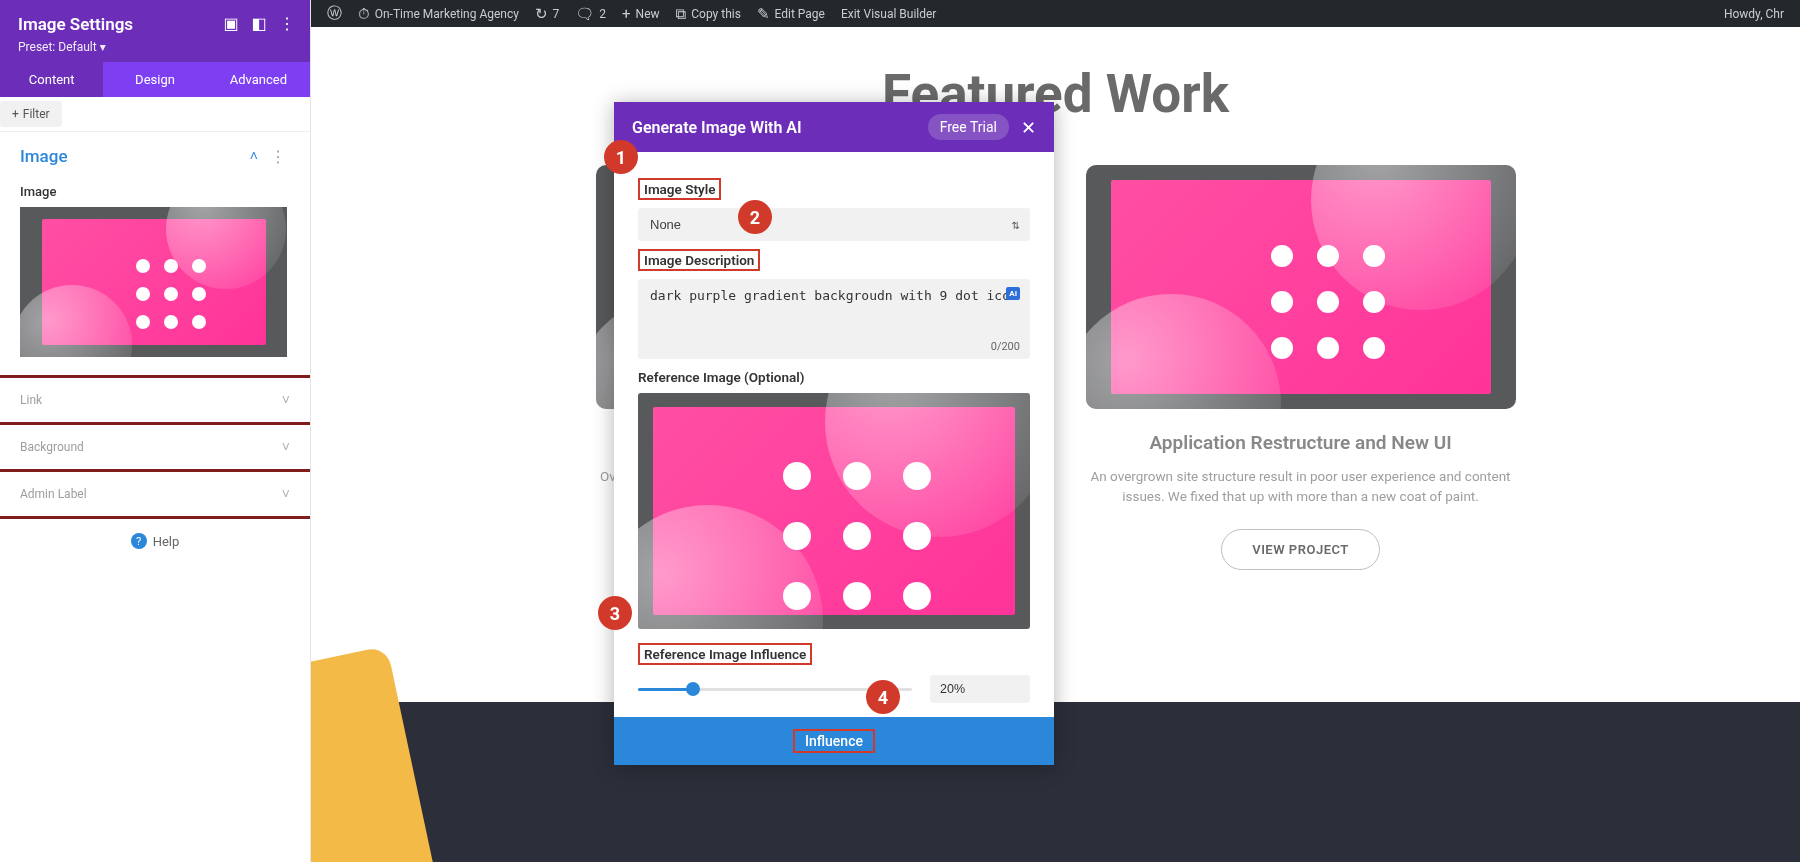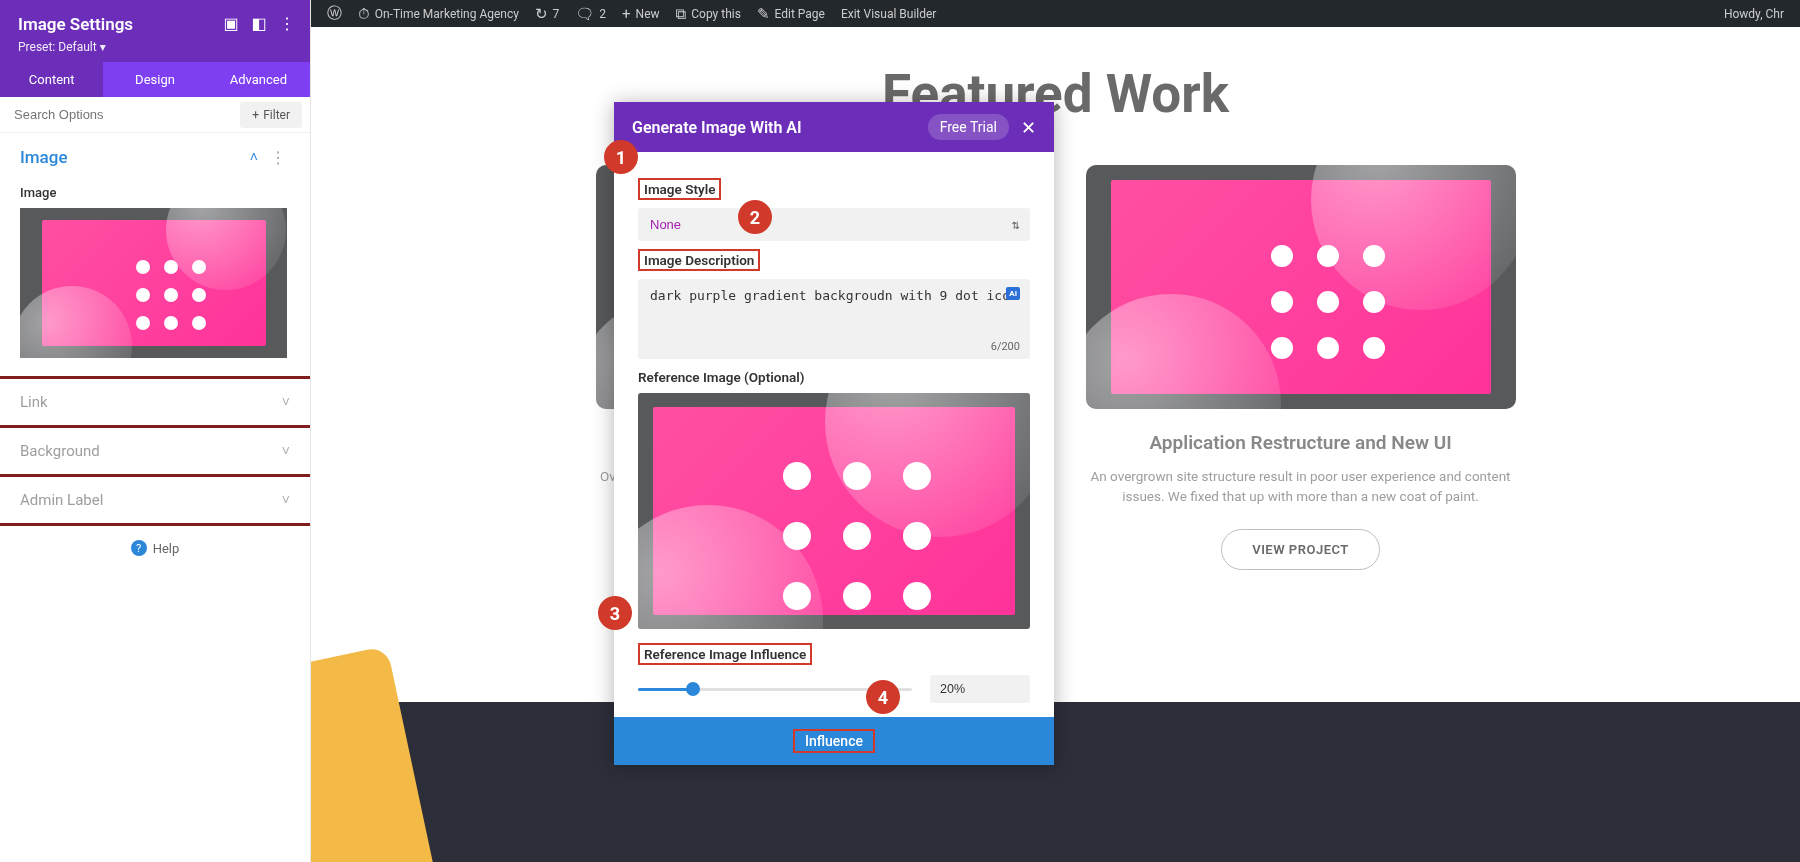--- a/index.html
+++ b/index.html
@@ -21,21 +21,21 @@
 .sb-tabs { display: flex; background: #7e3ff2; }
 .sb-tab { flex: 1; text-align: center; padding: 10px 0; font-size: 13px; color: #fff; cursor: pointer; }
 .sb-tab.active { background: #6c2eb9; }
 .sb-search-row { display: flex; align-items: center; border-bottom: 1px solid #eee; }
 .sb-search-row input { flex: 1; border: 0; padding: 10px 14px; font-size: 13px; outline: none; background: transparent; }
 .sb-filter { display: flex; align-items: center; gap: 4px; padding: 6px 12px; background: #f1f1f1; font-size: 12px; color: #555; margin: 4px 8px 4px 0; border-radius: 3px; cursor: pointer; }
 .sb-section { border-bottom: 3px solid #7f1d1d; }
 .sb-section-head { display: flex; align-items: center; justify-content: space-between; padding: 14px 20px; cursor: pointer; }
 .sb-section-head.image .title { color: #2b87da; font-weight: 500; }
 .sb-section-head .title { font-size: 17px; color: #808080; }
-.sb-section-head .title2 { font-size: 15px; color: #9e9e9e; }
+.sb-section-head .title2 { font-size: 12px; color: #9e9e9e; }
 .sb-chev { color: #2b87da; font-size: 14px; }
 .sb-chev2 { color: #b0b0b0; font-size: 14px; }
 .sb-dots { color: #a0a0a0; font-size: 16px; padding: 0 4px; cursor: pointer; }
 .sb-body { padding: 0 20px 18px; }
 .sb-field-label { font-size: 13px; color: #333; margin: 4px 0 8px; font-weight: 500; }
 .sb-preview { width: 267px; height: 150px; background: #58595b; display: flex; align-items: center; justify-content: center; overflow: hidden; }
 .help { display: flex; align-items: center; justify-content: center; gap: 6px; padding: 14px; font-size: 13px; color: #666; }
 .help-icon { width: 16px; height: 16px; border-radius: 50%; background: #2b87da; color: #fff; font-size: 11px; display: flex; align-items: center; justify-content: center; }
 
 
@@ -64,21 +64,21 @@
 
 .modal { position: absolute; top: 102px; left: 614px; width: 440px; background: #fff; box-shadow: 0 2px 20px rgba(0,0,0,.3); z-index: 60; }
 .modal-head { background: #6c2eb9; color: #fff; display: flex; align-items: center; padding: 12px 18px; }
 .modal-head .title { font-size: 16px; font-weight: 600; }
 .badge-trial { margin-left: auto; background: rgba(255,255,255,.18); padding: 5px 12px; border-radius: 14px; font-size: 14px; cursor: pointer; }
 .modal-close { margin-left: 12px; font-size: 18px; cursor: pointer; }
 .modal-body { padding: 18px 24px 0; font-size: 13.5px; color: #333; }
 .field-label { font-weight: 600; margin: 8px 0 8px; }
 .red-box { border: 2px solid #d13a2a; padding: 1px 4px; display: inline-block; }
 .num-badge { position: absolute; width: 34px; height: 34px; border-radius: 50%; background: #d13a2a; color: #fff; font-weight: 700; display: flex; align-items: center; justify-content: center; font-size: 18px; }
-.select { width: 100%; background: #f1f1f1; border: 0; padding: 9px 12px; font-size: 13px; color: #a21caf; border-radius: 3px; appearance: none; position: relative; }
+.select { width: 100%; background: #f1f1f1; border: 0; padding: 9px 12px; font-size: 13px; color: #404040; border-radius: 3px; appearance: none; position: relative; }
 .select-wrap { position: relative; margin-bottom: 6px; }
 .select-caret { position: absolute; right: 10px; top: 50%; transform: translateY(-50%); font-size: 10px; color: #555; pointer-events: none; }
 .textarea-wrap { position: relative; background: #f1f1f1; border-radius: 3px; padding: 9px 12px 22px; margin-bottom: 6px; }
 .textarea-wrap textarea { width: 100%; background: transparent; border: 0; resize: none; font-size: 13px; color: #333; outline: none; height: 46px; }
 .ai-badge { position: absolute; top: 8px; right: 10px; background: #2d6fd8; color: #fff; font-size: 8px; padding: 2px 3px; border-radius: 2px; font-weight: 700; cursor: pointer; }
 .char-count { position: absolute; bottom: 6px; right: 10px; font-size: 11px; color: #666; }
 .ref-label { font-weight: 600; margin: 10px 0 8px; }
 .ref-img { width: 392px; height: 236px; background: #58595b; display: flex; align-items: center; justify-content: center; border-radius: 3px; overflow: hidden; }
 .slider-row { display: flex; align-items: center; gap: 18px; margin-top: 10px; margin-bottom: 14px; }
 .slider { flex: 1; position: relative; height: 20px; }
@@ -137,21 +137,20 @@
       <span class="sb-hicon">◧</span>
       <span class="sb-hicon">⋮</span>
     </div>
   </div>
   <div class="sb-tabs">
     <div class="sb-tab active">Content</div>
     <div class="sb-tab">Design</div>
     <div class="sb-tab">Advanced</div>
   </div>
   <div class="sb-search-row">
-    <input placeholder="Search Options" style="">
     <div class="sb-filter">
         <span>+</span>
         <span>Filter</span>
       </div>
   </div>
   <div class="sb-section">
     <div class="sb-section-head image">
       <span class="title">Image</span>
       <span style="display:flex;align-items:center;gap:8px">
           <span class="sb-chev">˄</span>
@@ -266,21 +265,21 @@
   <div class="modal-body">
     <div class="field-label"><span class="red-box">Image Style</span></div>
     <div class="select-wrap">
       <select class="select"><option>None</option></select>
       <span class="select-caret">⇅</span>
     </div>
     <div class="field-label"><span class="red-box">Image Description</span></div>
     <div class="textarea-wrap">
       <textarea style="">dark purple gradient backgroudn with 9 dot icon</textarea>
       <span class="ai-badge">AI</span>
-      <span class="char-count">6/200</span>
+      <span class="char-count">0/200</span>
     </div>
     <div class="ref-label">Reference Image (Optional)</div>
     <div class="ref-img">
       <div class="pink-box" style="width:362px;height:208px;">
         <div class="pink-circ" style="width:230px;height:230px;top:-100px;right:-40px"></div>
         <div class="pink-circ" style="width:230px;height:230px;bottom:-120px;left:-60px"></div>
         <div class="dotgrid huge" style="top:55px;left:130px">
             <div class="d"></div>
             <div class="d"></div>
             <div class="d"></div>

